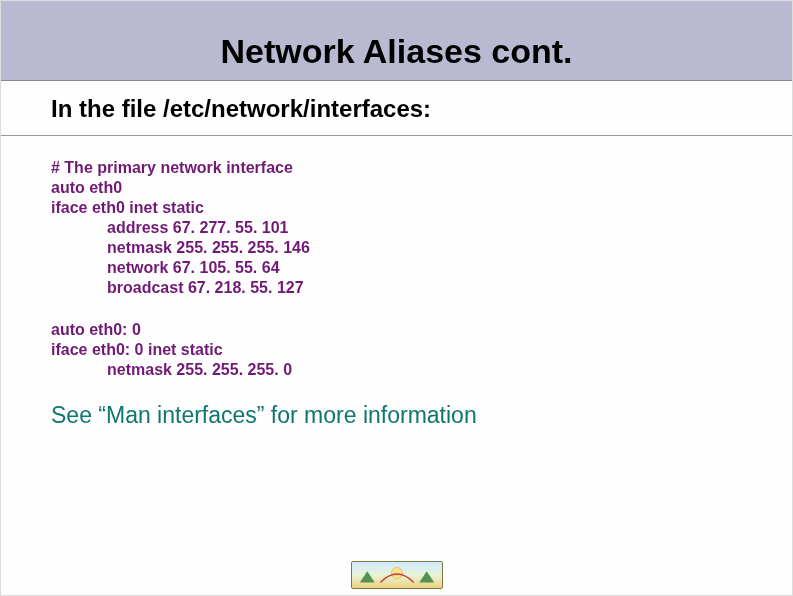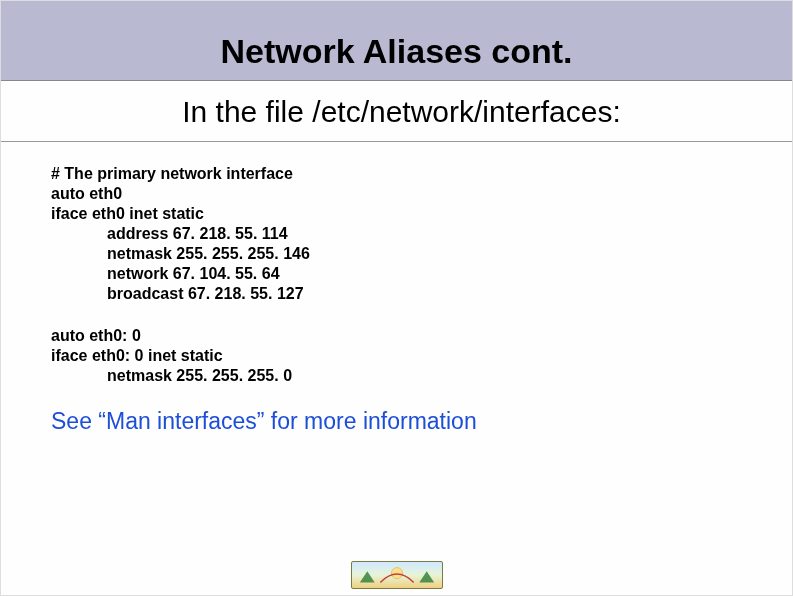--- a/index.html
+++ b/index.html
@@ -24,41 +24,40 @@
     font-size: 34px;
     font-weight: bold;
     color: #000;
     margin-top: 21px;
   }
   .subhead-row {
     border-bottom: 1px solid #999;
     padding: 14px 40px 12px 50px;
   }
   .subhead-row .subhead {
-    font-size: 30px;
+    font-size: 24px;
     color: #000;
-    font-weight: normal;
-    text-align: center;
+    font-weight: bold;
   }
   .content {
     padding: 22px 40px 0 50px;
   }
   .config-block {
     font-family: Arial, Helvetica, sans-serif;
     font-size: 16px;
     font-weight: bold;
-    color: #000000;
+    color: #701a75;
     line-height: 1.25;
     margin-bottom: 22px;
     white-space: pre;
   }
   .indent { padding-left: 56px; display: block; }
   .closing {
     font-size: 23px;
-    color: #1d4ed8;
+    color: #0f766e;
     font-weight: normal;
     margin-top: 16px;
   }
   .footer-logo {
     position: absolute;
     bottom: 6px;
     left: 50%;
     transform: translateX(-50%);
     width: 92px;
     height: 28px;
@@ -83,21 +82,21 @@
 
   <div class="subhead-row">
     <div class="subhead">In the file /etc/network/interfaces:</div>
   </div>
 
   <div class="content">
 
     <div class="config-block"><span># The primary network interface</span>
 <span>auto eth0</span>
 <span>iface eth0 inet static</span>
-<span class="indent">address 67. 218. 55. 114</span><span class="indent">netmask 255. 255. 255. 146</span><span class="indent">network 67. 104. 55. 64</span><span class="indent">broadcast 67. 218. 55. 127</span></div>
+<span class="indent">address 67. 277. 55. 101</span><span class="indent">netmask 255. 255. 255. 146</span><span class="indent">network 67. 105. 55. 64</span><span class="indent">broadcast 67. 218. 55. 127</span></div>
 
     <div class="config-block"><span>auto eth0: 0</span>
 <span>iface eth0: 0 inet static</span>
 <span class="indent">netmask 255. 255. 255. 0</span></div>
 
     <div class="closing">See “Man interfaces” for more information</div>
   </div>
 
   <div class="footer-logo">
     <svg viewBox="0 0 92 28">

